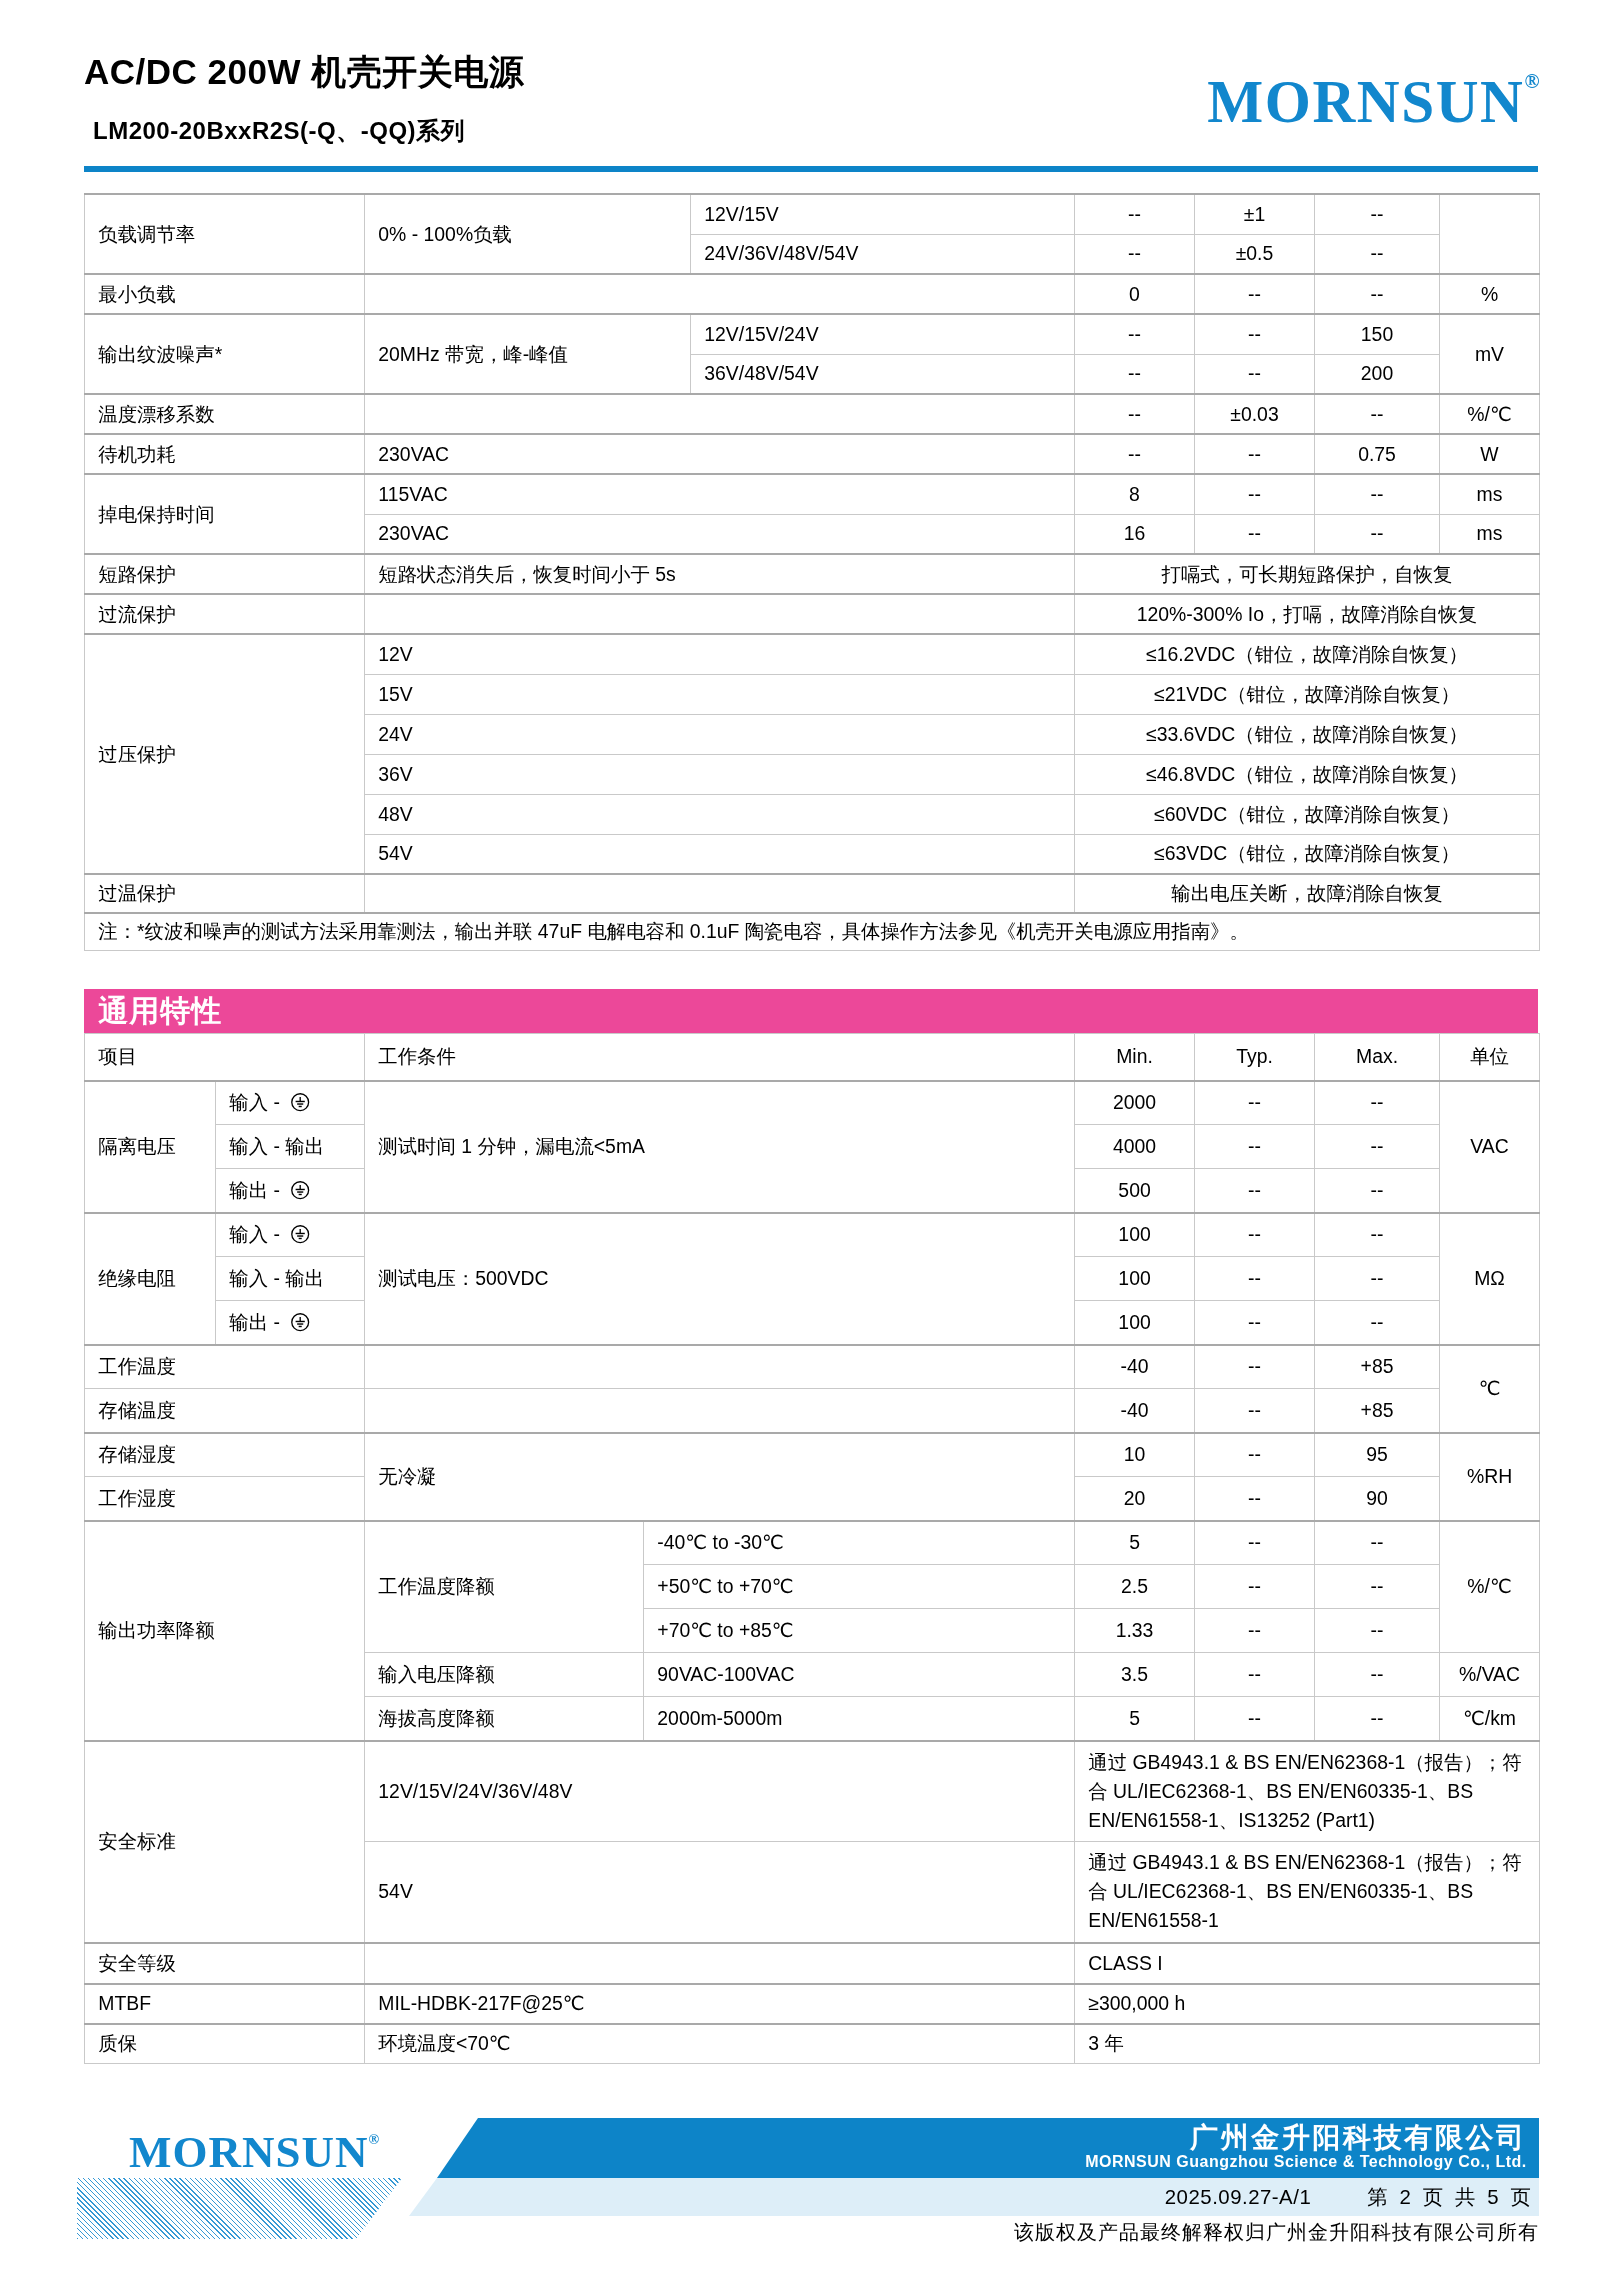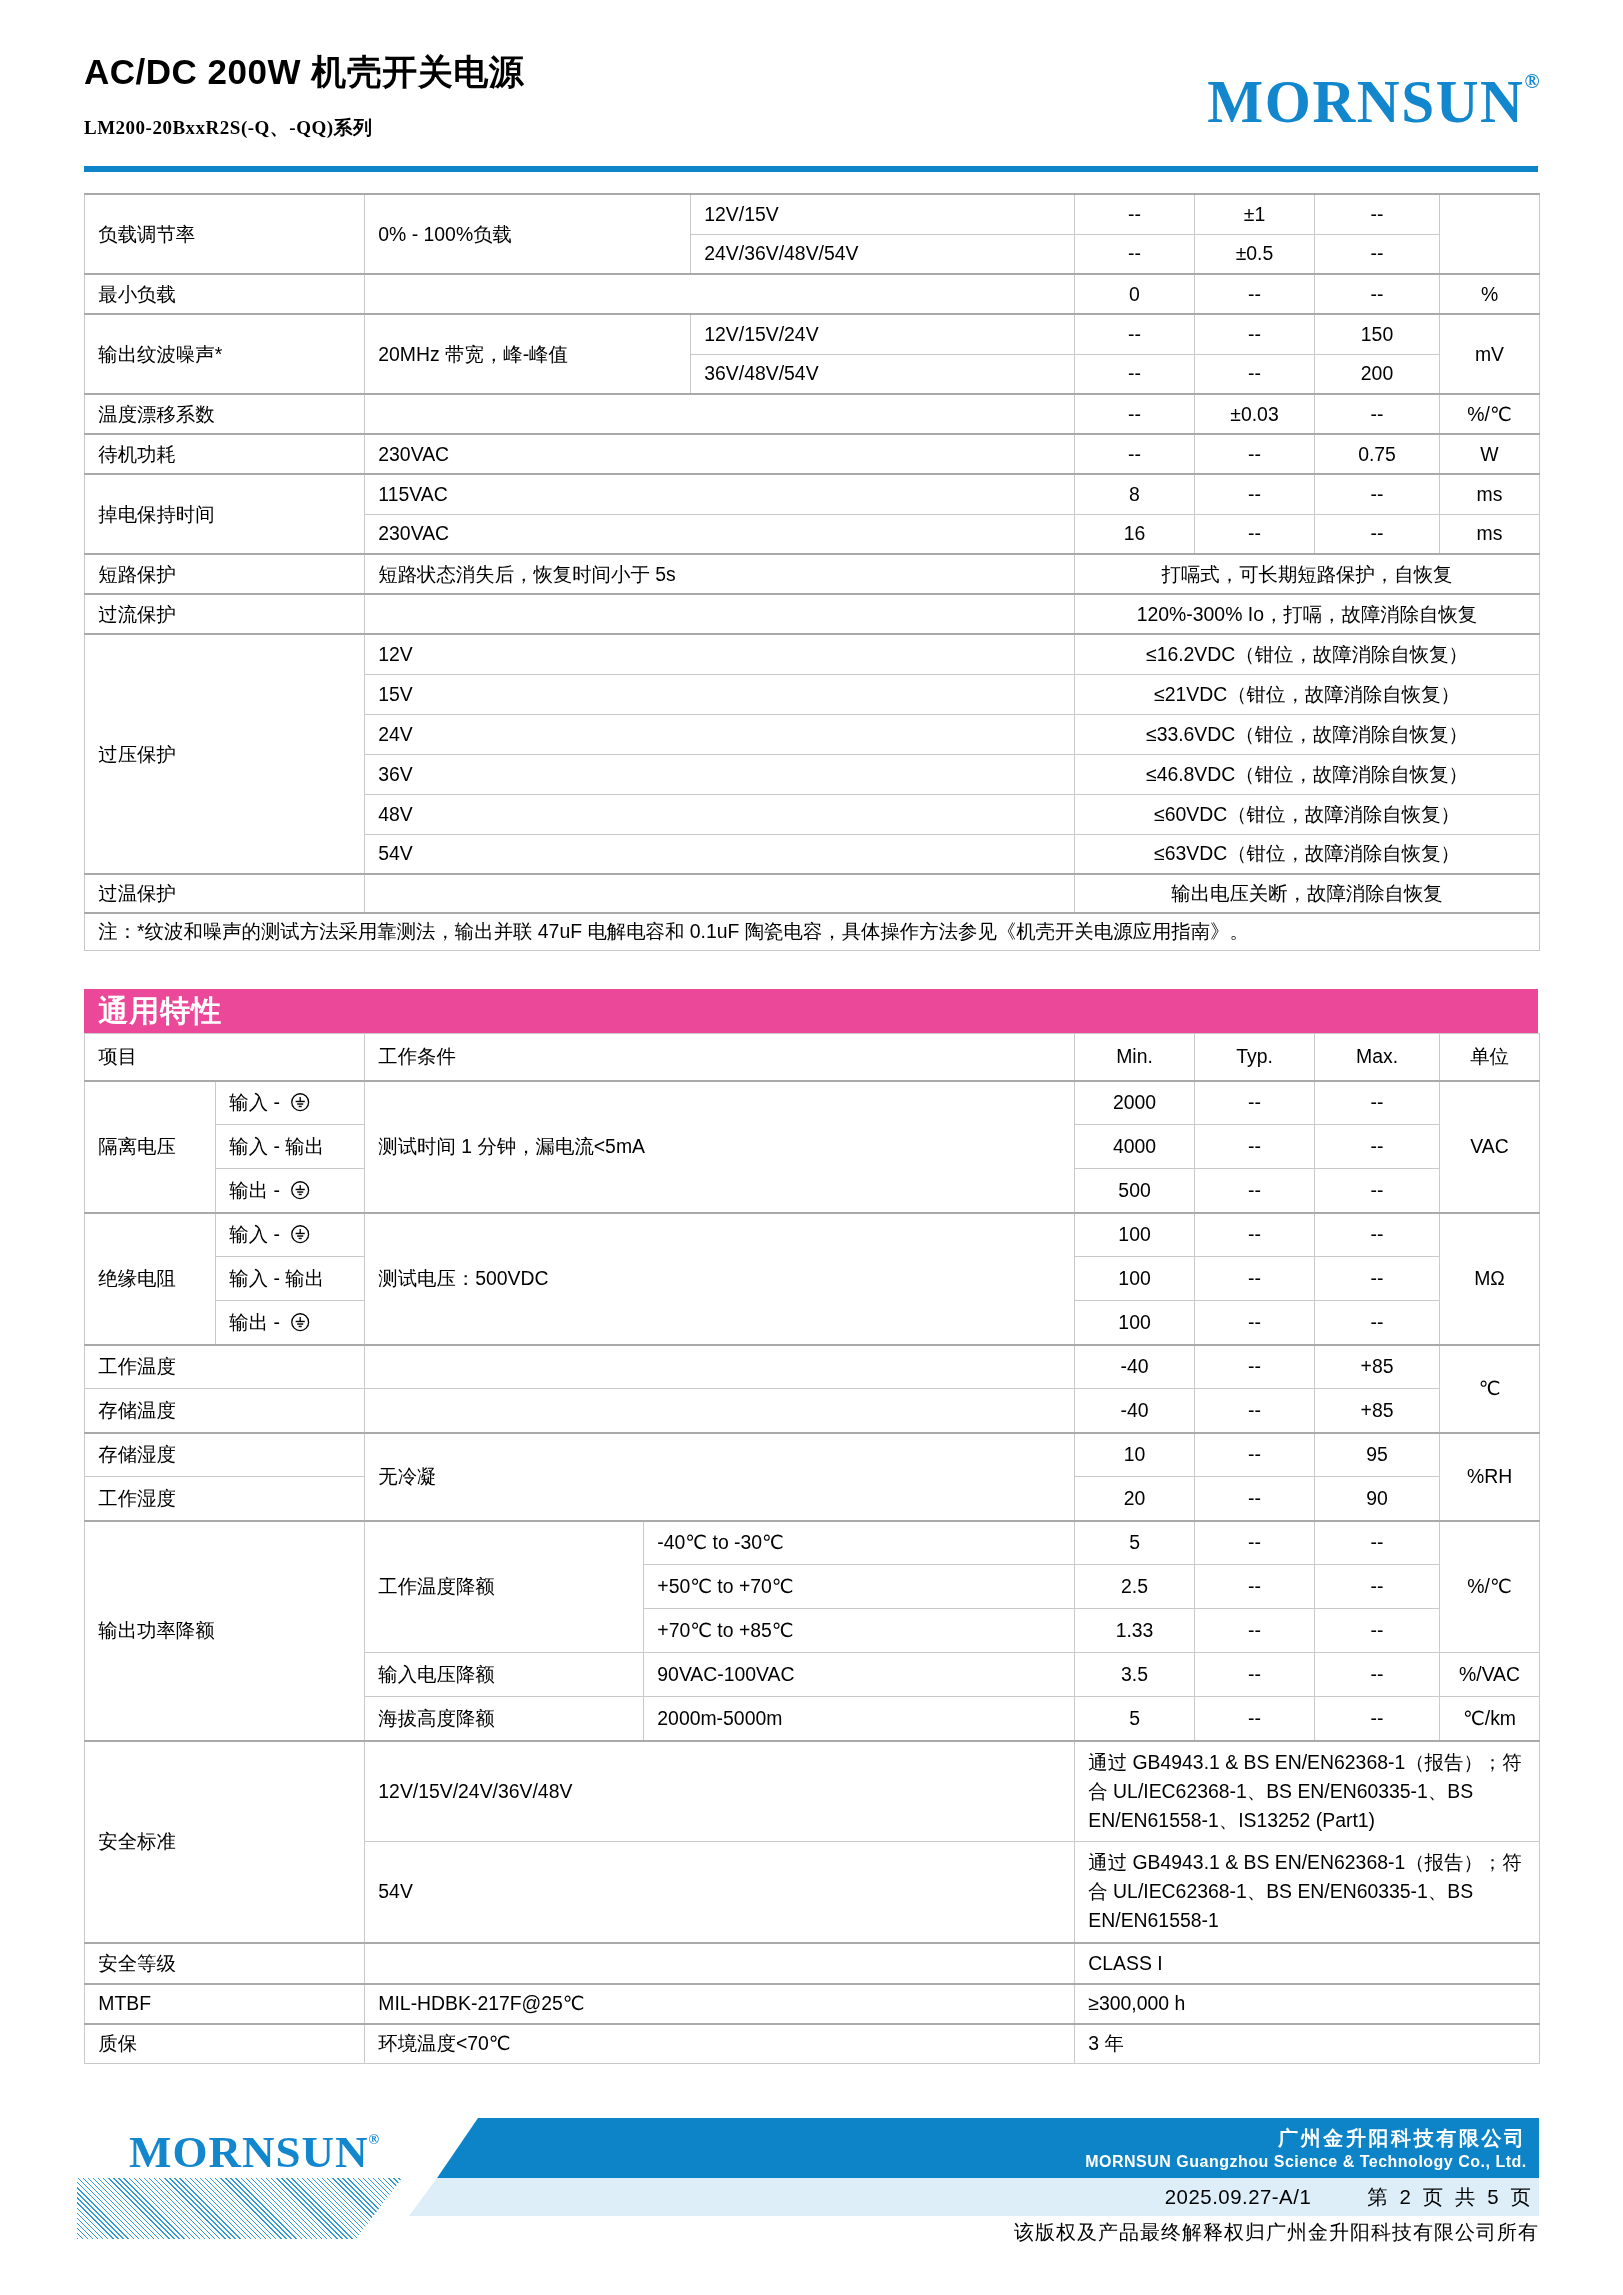--- a/index.html
+++ b/index.html
@@ -5,21 +5,21 @@
   html,body{margin:0;padding:0;}
   body{
     width:1623px;height:2295px;position:relative;background:#ffffff;
     font-family:"Liberation Sans","DejaVu Sans",sans-serif;color:#000;
     -webkit-font-smoothing:antialiased;
   }
   .abs{position:absolute;}
 
   
   #doc-title{left:84px;top:49px;font-size:35px;font-weight:700;letter-spacing:0.5px;}
-  #doc-subtitle{left:84px;top:115px;font-size:19px;font-weight:600;letter-spacing:0.5px;font-family:Liberation Serif, serif;}
+  #doc-subtitle{left:93px;top:115px;font-size:24px;font-weight:600;letter-spacing:0.5px;}
   #brand-logo{right:84px;top:66px;font-family:"Liberation Serif","DejaVu Serif",serif;
     font-weight:700;font-size:57px;color:#1287cd;letter-spacing:1.5px;transform:scale(1.04,1.08);transform-origin:right top;}
   #brand-logo sup{font-size:19.4px;vertical-align:32px;letter-spacing:0;}
   #header-rule{left:84px;top:166px;width:1454px;height:5.6px;background:#0d84c8;}
 
   
   table.spec{border-collapse:collapse;table-layout:fixed;border:1.5px solid #9f9f9f;background:#fff;}
   table.spec td{border:1px solid #c9c9c9;font-size:19.4px;vertical-align:middle;
     padding:0 5.1px 0 13.3px;text-align:left;overflow:hidden;}
   table.spec td.c{text-align:center;padding:0 2px;}
@@ -33,21 +33,21 @@
 
   #spec-table{left:84px;top:193px;width:1454px;}
   #general-table{left:84px;top:1033px;width:1454px;}
 
   
   #footer-logo{left:129px;top:2126px;font-family:"Liberation Serif","DejaVu Serif",serif;
     font-weight:700;font-size:45px;color:#1287cd;letter-spacing:1px;}
   #footer-logo sup{font-size:14.3px;vertical-align:23.5px;}
   #footer-band-dark{left:437px;top:2118px;width:1102px;height:60px;background:#0d84c8;
     clip-path:polygon(41px 0,100% 0,100% 100%,0 100%);color:#fff;text-align:right;box-sizing:border-box;padding:5.1px 12.3px 0 0;}
-  #footer-company-cn{font-size:20px;font-weight:700;letter-spacing:2.6px;line-height:30px;}
+  #footer-company-cn{font-size:28px;font-weight:700;letter-spacing:2.6px;line-height:30px;}
   #footer-company-en{font-size:16px;font-weight:700;letter-spacing:0.5px;line-height:17.4px;}
   #footer-band-light{left:409px;top:2178px;width:1130px;height:38px;background:#ddeef8;
     clip-path:polygon(28px 0,100% 0,100% 100%,0 100%);line-height:38px;text-align:right;box-sizing:border-box;padding-right:5.1px;font-size:20.4px;color:#000;}
   #footer-version{margin-right:56px;letter-spacing:0.5px;}
   #footer-page{letter-spacing:3.1px;}
   #footer-hatch{left:77px;top:2178px;width:327px;height:61px;
     clip-path:polygon(0 0,325px 0,279px 100%,0 100%);
     background:repeating-linear-gradient(45deg,rgba(18,135,205,0.85) 0 1px,rgba(255,255,255,0) 1px 3.6px);}
   #footer-copyright{right:84px;top:2219px;font-size:20px;letter-spacing:1px;color:#000;}
 </style>

